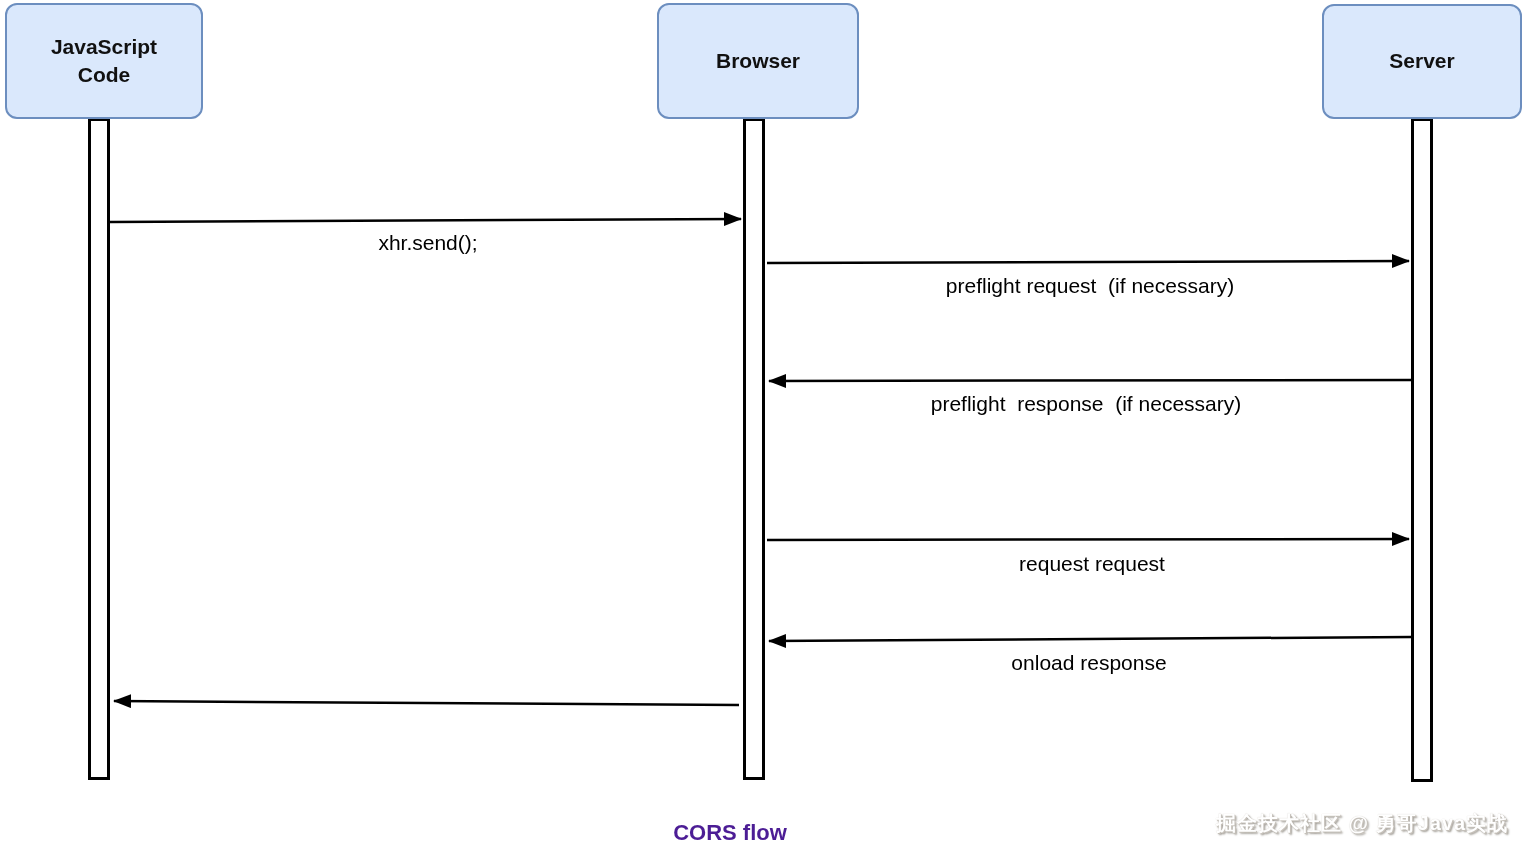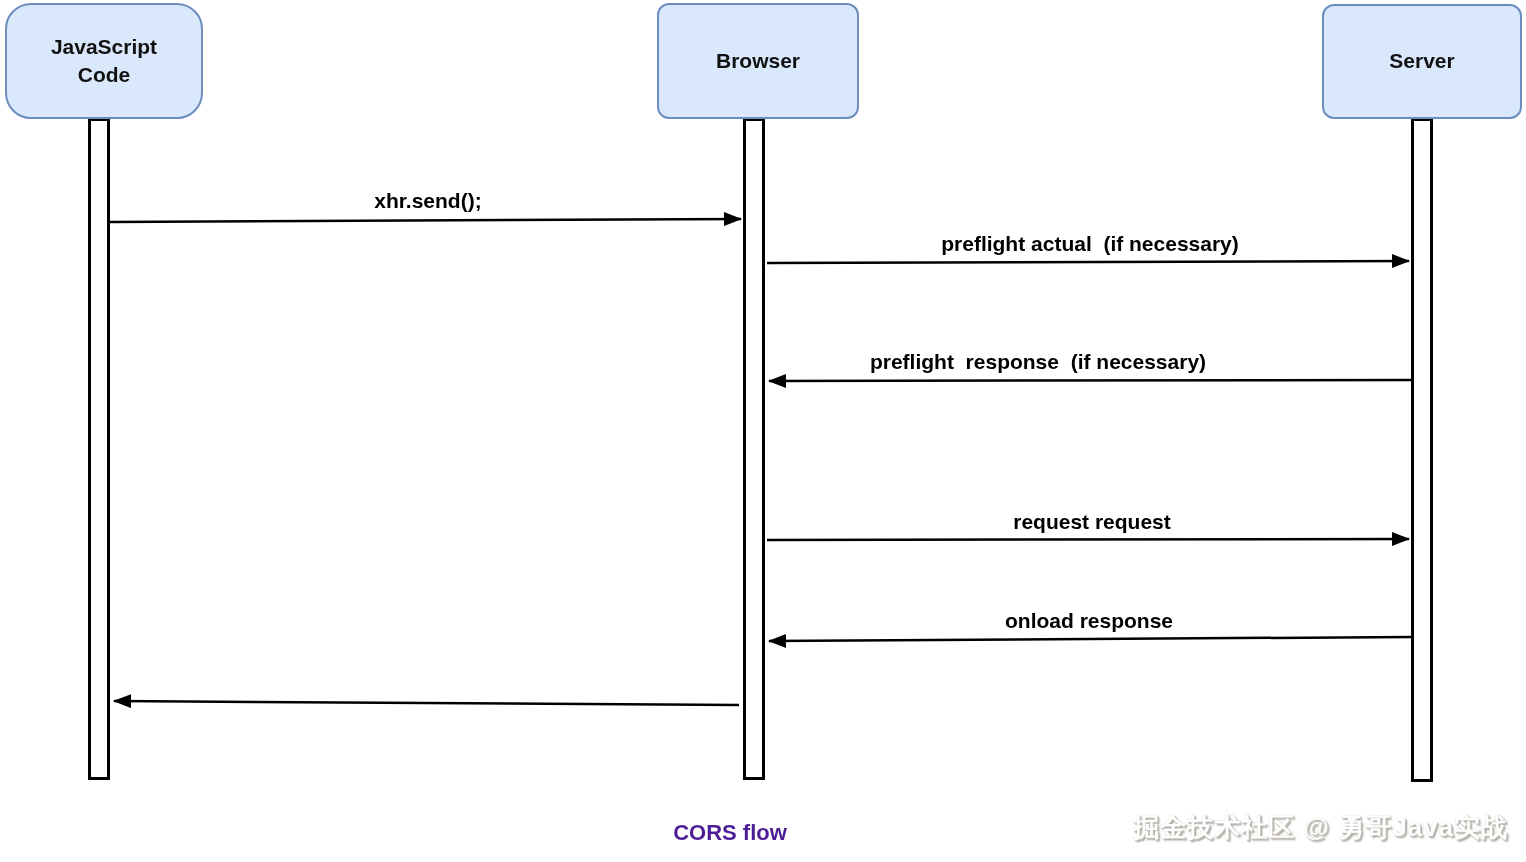--- a/index.html
+++ b/index.html
@@ -29,21 +29,21 @@
   .actor-label {
     font-size: 21px;
     font-weight: bold;
     color: #111111;
     text-align: center;
     line-height: 1.35;
   }
   .actor-label.wrap {
     max-width: 140px;
   }
-  .actor-js      { left: 5px;    top: 3px; width: 198px; height: 116px; border-radius: 26px; }
+  .actor-js      { left: 5px;    top: 3px; width: 198px; height: 116px; }
   .actor-browser { left: 657px;  top: 3px; width: 202px; height: 116px; }
   .actor-server  { left: 1322px; top: 4px; width: 200px; height: 115px; }
 
   .lifeline {
     position: absolute;
     box-sizing: border-box;
     background: #ffffff;
     border: 3px solid var(--line-color, #000000);
     z-index: 2;
   }
@@ -57,49 +57,50 @@
     top: 0;
     width: 1526px;
     height: 862px;
     z-index: 4;
     pointer-events: none;
   }
   .msg-label {
     position: absolute;
     transform: translate(-50%, -50%);
     font-size: 21px;
-    font-weight: bold;
+    font-weight: normal;
     color: #000000;
     white-space: pre-wrap;
     z-index: 5;
     text-align: left;
+    margin-top: 42px;
   }
   .lbl-1 { left: 428px;  top: 201px; }
   .lbl-2 { left: 1090px; top: 244px; }
-  .lbl-3 { left: 1038px; top: 362px; }
+  .lbl-3 { left: 1086px; top: 362px; }
   .lbl-4 { left: 1092px; top: 522px; }
   .lbl-5 { left: 1089px; top: 621px; }
   .lbl-6 { left: 431px;  top: 682px; }
 
   .diagram-title {
     position: absolute;
     left: 730px;
     top: 820px;
     transform: translateX(-50%);
     font-size: 22px;
     font-weight: bold;
     color: #4c1d95;
     white-space: nowrap;
     z-index: 5;
   }
   .watermark {
     position: absolute;
     right: 18px;
     top: 810px;
-    font-size: 26px;
+    font-size: 20px;
     font-weight: bold;
     color: #ffffff;
     text-shadow: 1px 1px 0 #c5c0b9, 2px 2px 2px #9e9a93, 0 0 1px #cfcbc4;
     white-space: nowrap;
     z-index: 5;
     letter-spacing: 1px;
   }
 </style>
 </head>
 <body>
@@ -128,21 +129,21 @@
     </defs>
     <line x1="110" y1="222" x2="741" y2="219" stroke="#000000" stroke-width="2.5" marker-end="url(#arrowhead)"></line>
     <line x1="767" y1="263" x2="1409" y2="261" stroke="#000000" stroke-width="2.5" marker-end="url(#arrowhead)"></line>
     <line x1="1412" y1="380" x2="769" y2="381" stroke="#000000" stroke-width="2.5" marker-end="url(#arrowhead)"></line>
     <line x1="767" y1="540" x2="1409" y2="539" stroke="#000000" stroke-width="2.5" marker-end="url(#arrowhead)"></line>
     <line x1="1412" y1="637" x2="769" y2="641" stroke="#000000" stroke-width="2.5" marker-end="url(#arrowhead)"></line>
     <line x1="739" y1="705" x2="114" y2="701" stroke="#000000" stroke-width="2.5" marker-end="url(#arrowhead)"></line>
   </svg>
 
   <div class="msg-label lbl-1">xhr.send();</div>
-  <div class="msg-label lbl-2">preflight actual  (if necessary)</div>
+  <div class="msg-label lbl-2">preflight request  (if necessary)</div>
   <div class="msg-label lbl-3">preflight  response  (if necessary)</div>
   <div class="msg-label lbl-4">request request</div>
   <div class="msg-label lbl-5">onload response</div>
 
   <div class="diagram-title">CORS flow</div>
   <div class="watermark">掘金技术社区 @ 勇哥Java实战</div>
 
 </div>
 
 </body></html>

